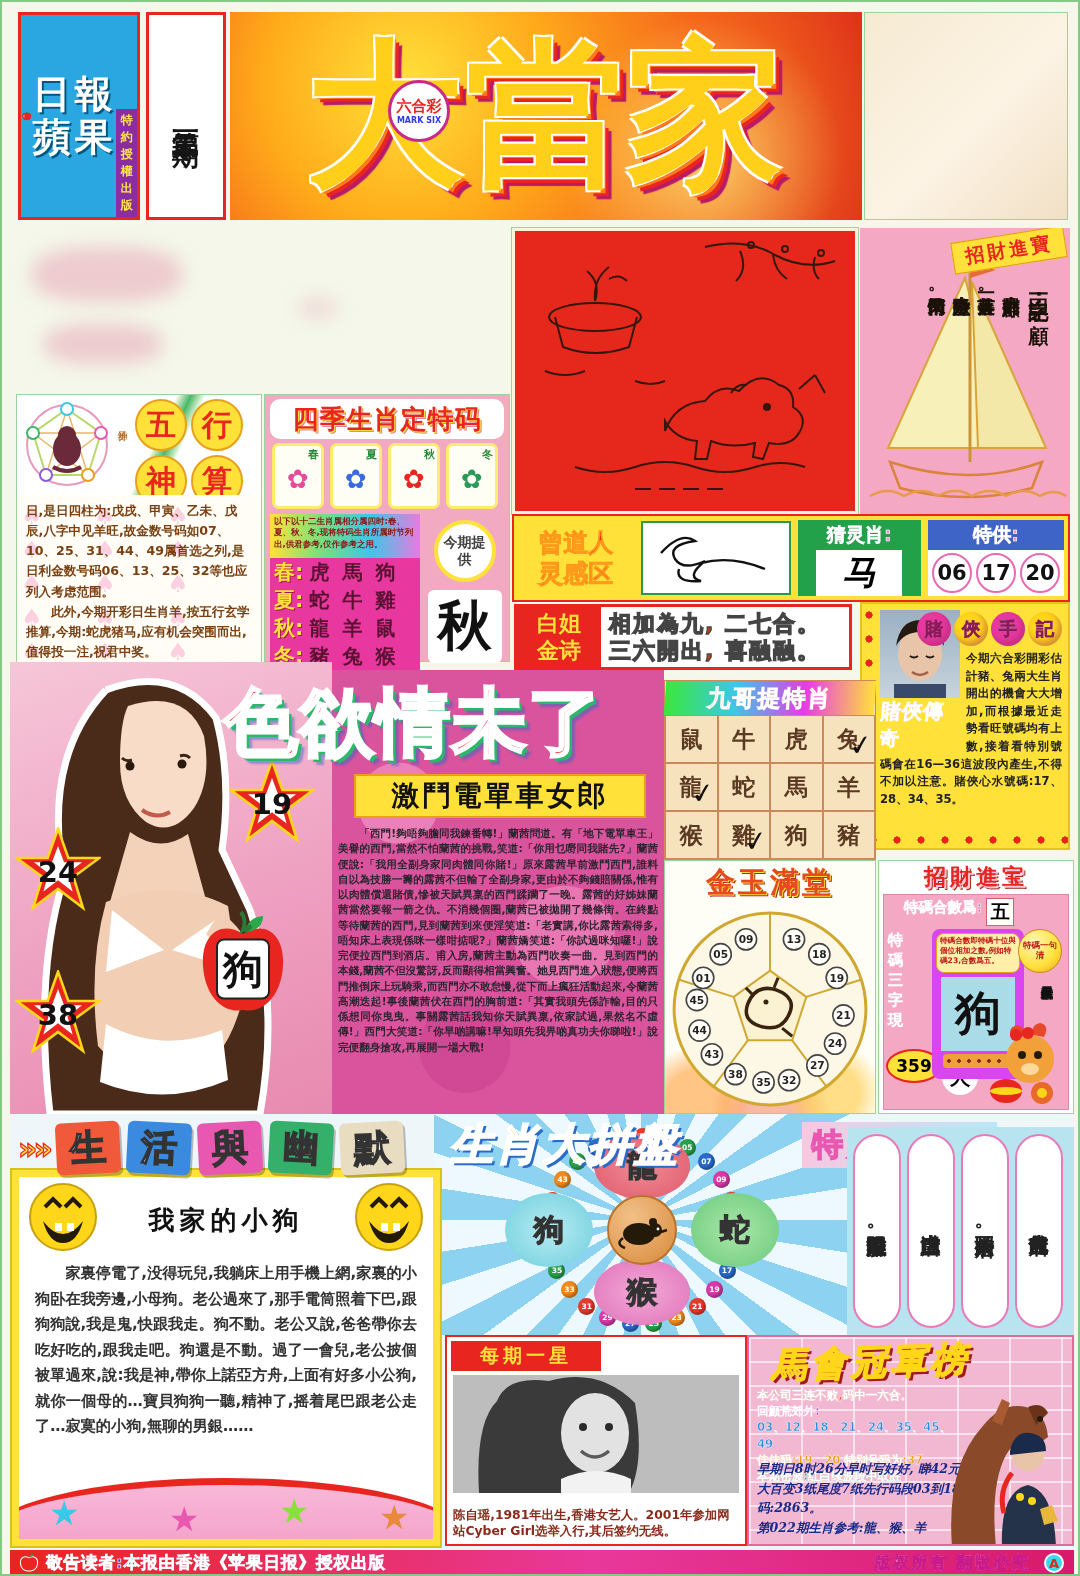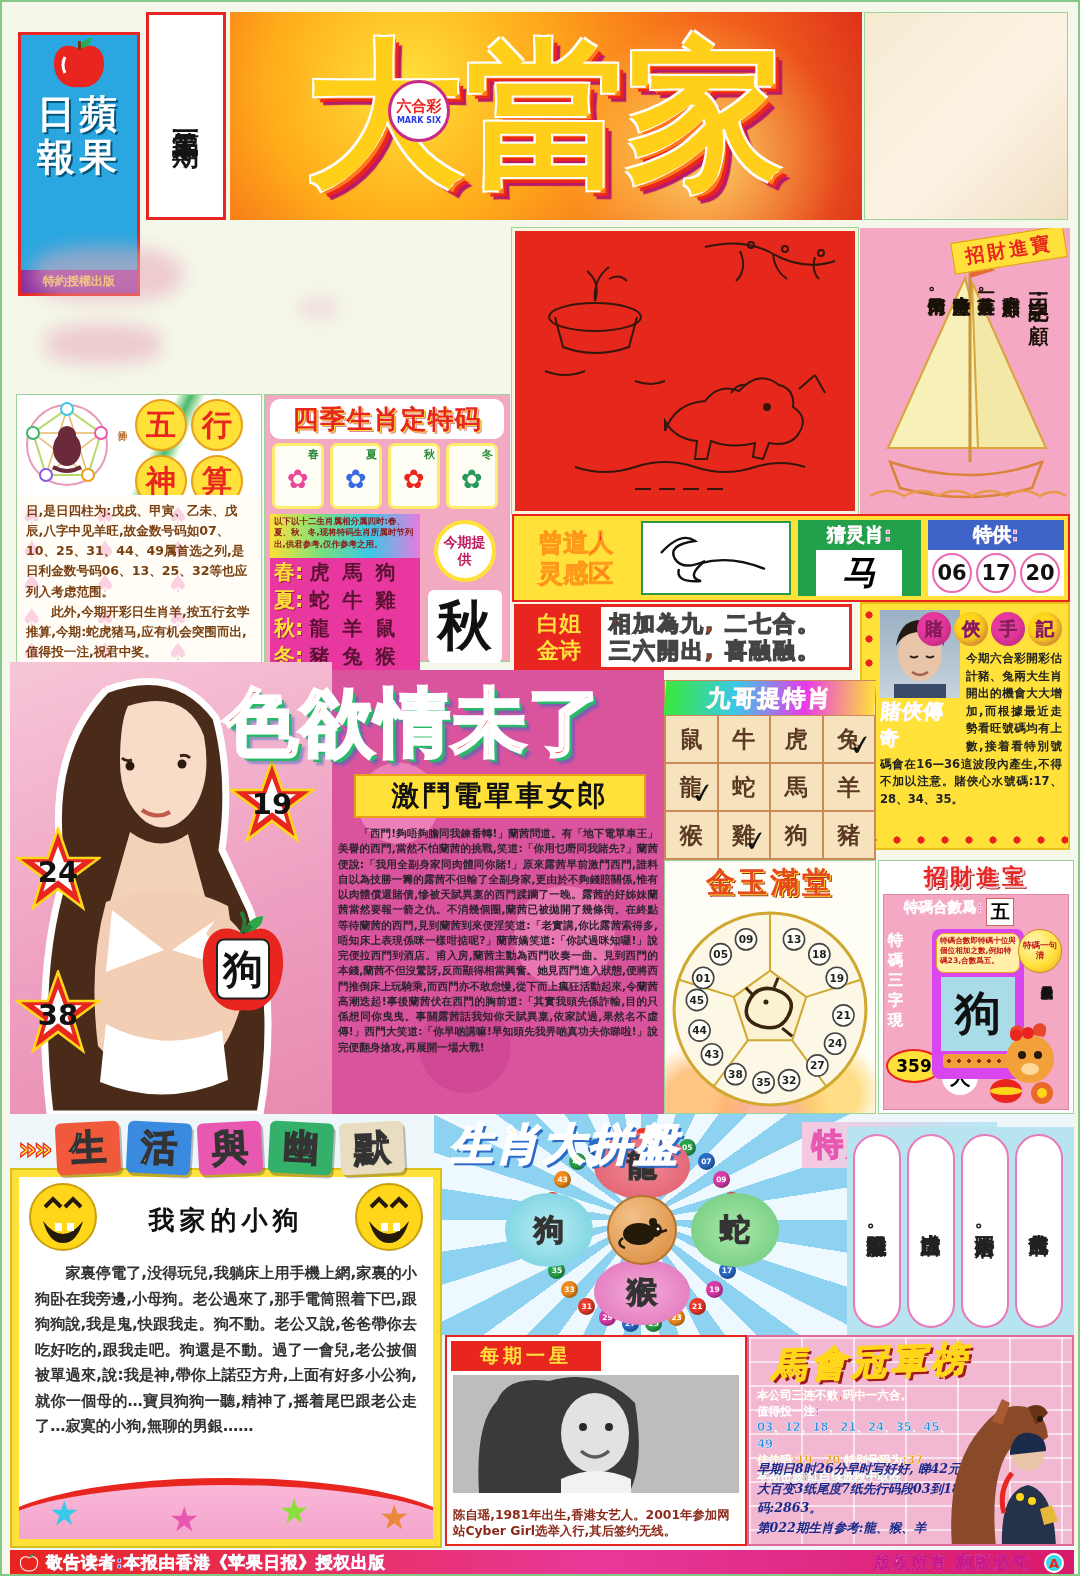--- a/index.html
+++ b/index.html
@@ -4,22 +4,22 @@
 <style>
   html,body{margin:0;padding:0;background:#c9d4bc;}
   #page{position:relative;width:1080px;height:1576px;background:#f4f7ea;
         font-family:"DejaVu Sans","Liberation Sans",sans-serif;overflow:hidden;
         border:2px solid #86c886;box-sizing:border-box;}
   .abs{position:absolute;}
   .v{writing-mode:vertical-rl;text-orientation:upright;}
   .flexc{display:flex;align-items:center;justify-content:center;}
 
   
-  #masthead{left:16px;top:10px;width:122px;height:264px;background:#2aa7e0;border:3px solid #e8251f;
-            box-sizing:border-box;display:flex;flex-direction:column;align-items:center;margin-top:20px;}
+  #masthead{left:16px;top:10px;width:122px;height:208px;background:#2aa7e0;border:3px solid #e8251f;
+            box-sizing:border-box;display:flex;flex-direction:row;align-items:center;}
   .mast-chars{color:#fff;font-weight:900;font-size:38px;line-height:1.12;letter-spacing:4px;
               text-shadow:2px 2px 0 #06557c;}
   .mast-foot{margin-top:auto;background:#8a2da0;color:#ffe84a;font-size:12px;font-weight:700;
              width:100%;text-align:center;padding:3px 0;}
   #issue{left:144px;top:10px;width:80px;height:208px;background:#fff;border:3px solid #e8251f;box-sizing:border-box;}
   .issue-text{writing-mode:vertical-rl;text-orientation:upright;font-size:27px;font-weight:900;color:#151515;
               font-family:"DejaVu Serif","Liberation Serif",serif;line-height:1;letter-spacing:2px;}
   #banner{left:228px;top:10px;width:632px;height:208px;overflow:hidden;
     background:radial-gradient(circle at 28% 35%,#ffe13a 0%,#ffab1a 30%,#f2551a 62%,#d81f1a 100%);}
   #banner:before{content:"";position:absolute;inset:0;
@@ -76,21 +76,21 @@
   .tile-flower{position:absolute;left:50%;top:55%;transform:translate(-50%,-50%);font-size:26px;}
   #siji-lower{display:flex;margin-top:3px;}
   #siji-left{width:150px;background:#e8379e;margin-left:5px;}
   #siji-note{height:44px;background:linear-gradient(90deg,#ffe13a,#7ae07a,#3ac8e8,#e87ae0);
              font-size:8.5px;color:#8a1a1a;font-weight:700;padding:2px 4px;box-sizing:border-box;line-height:1.35;overflow:hidden;}
   .siji-row{display:flex;align-items:center;padding:1px 4px;height:26px;}
   .siji-season{font-size:21px;font-weight:900;color:#ffe13a;text-shadow:1px 1px 0 #a01a4a;margin-right:6px;}
   .siji-animals{font-size:20px;font-weight:900;color:#5a1030;letter-spacing:13px;}
   #siji-right{flex:1;display:flex;flex-direction:column;align-items:center;}
   #provide-circle{margin-top:6px;width:62px;height:62px;border-radius:50%;background:#fff;border:4px solid #ffe13a;
-     box-sizing:border-box;font-size:14px;font-weight:900;color:#be185d;text-align:center;line-height:1.2;
+     box-sizing:border-box;font-size:14px;font-weight:900;color:#404040;text-align:center;line-height:1.2;
      display:flex;align-items:center;justify-content:center;}
   #provide-value{margin-top:8px;background:#fff;border-radius:6px;padding:0 10px;font-size:54px;font-weight:700;
      color:#111;font-family:"DejaVu Serif","Liberation Serif",serif;}
 
   
   #midrow{left:510px;top:512px;width:558px;height:88px;background:#ffe13a;border:2px solid #e8251f;
           box-sizing:border-box;display:flex;align-items:center;}
   #zeng-label{width:126px;text-align:center;font-size:25px;font-weight:900;color:#e8251f;line-height:1.25;
               -webkit-text-stroke:.8px #ff9a1a;}
   #sig-box{width:148px;height:70px;background:#fff;border:2px solid #2a9a4a;margin:0 4px;}
@@ -783,21 +783,21 @@
         <path d="M108 104 q36 -16 70 0 l0 14 l-70 0 Z" fill="#f2f2f2"></path>
       </svg>
     </div>
     <div id="star-caption">陈自瑶,1981年出生,香港女艺人。2001年参加网站Cyber Girl选举入行,其后签约无线。</div>
   </div>
 
   <div class="abs" id="horse">
     <div id="horse-title">馬會冠軍榜</div>
     <div id="horse-tips">
         <div style="color: rgb(232, 90, 42);">本公司三连不败,码中一六合。</div>
-        <div style="color: rgb(216, 56, 176);">值得投一注:</div>
+        <div style="color: rgb(216, 56, 176);">回顧荒郊外:</div>
         <div style="color: rgb(42, 138, 224);">03、12、18、21、24、35、45、49</div>
         <div style="color: rgb(232, 160, 26);">佳佳码:19、20 特别号码为:37</div>
         <div style="color: rgb(53, 176, 106);">本期密波:红白绿波段中取胜</div>
       </div>
     <div id="horse-hands">
         <div>早期日8时26分早时写好好, 睇42元</div>
         <div>大百变3纸尾度7纸先行码段03到18间, 密码:2863。</div>
         <div>第022期生肖参考:龍、猴、羊</div>
       </div>
     <svg id="jockey" viewBox="0 0 140 170">

